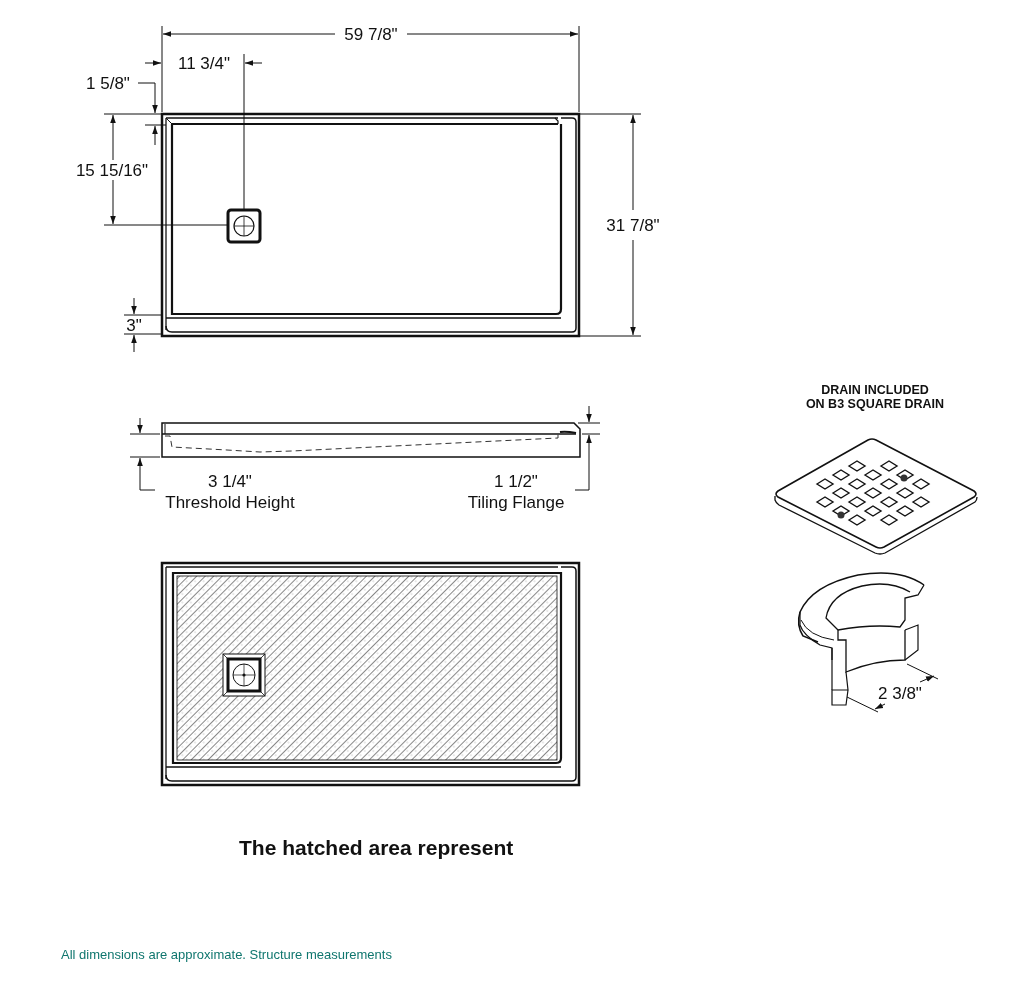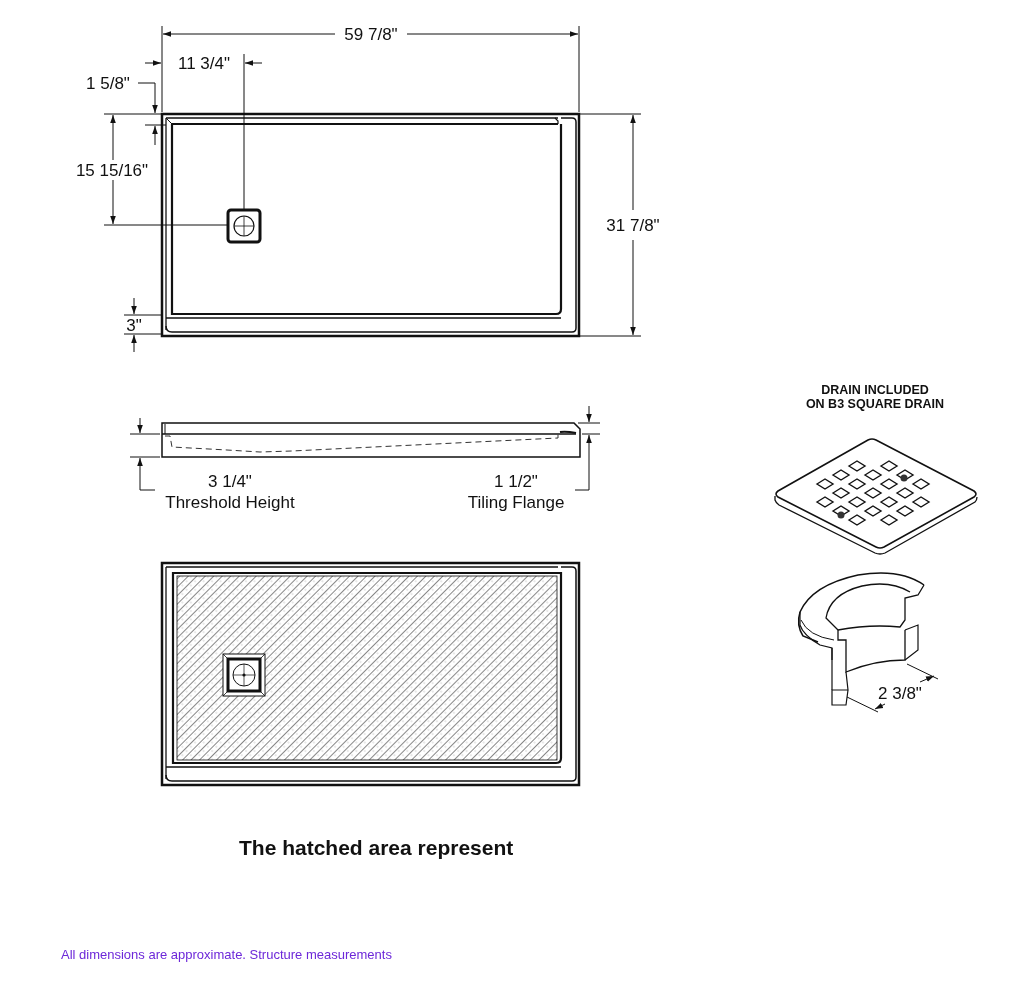--- a/index.html
+++ b/index.html
@@ -5,21 +5,21 @@
     html, body { margin: 0; padding: 0; background: #ffffff; }
     body { width: 1024px; height: 1007px; position: relative; overflow: hidden;
            font-family: "Liberation Sans", sans-serif; color: #111; }
     svg.drawing { position: absolute; left: 0; top: 0; }
     .dim { font-family: "Liberation Sans", sans-serif; font-size: 17px; fill: #111; }
     .lbl { font-family: "Liberation Sans", sans-serif; font-size: 17px; fill: #111; }
     .drain-title { position: absolute; left: 770px; top: 383px; width: 210px; text-align: center;
                    font-family: "Liberation Sans", sans-serif; font-weight: bold; font-size: 12.5px; line-height: 14px; color: #111; }
     .note { position: absolute; left: 239px; top: 820px; font-weight: bold; font-size: 21px; line-height: 28px; color: #111; margin-top: 14px; }
     .note span { display: block; }
-    .footer { position: absolute; left: 61px; top: 947px; font-size: 13px; line-height: 15px; color: #6d28d9; }
+    .footer { position: absolute; left: 61px; top: 947px; font-size: 13px; line-height: 15px; color: #0f766e; }
     .footer span { display: block; }
   </style>
 </head>
 <body>
 
 <svg class="drawing" width="1024" height="1007" viewBox="0 0 1024 1007" xmlns="http://www.w3.org/2000/svg">
   <defs>
     <marker id="arr" viewBox="0 0 10 10" refX="10" refY="5" markerWidth="8" markerHeight="8" orient="auto-start-reverse">
       <path d="M0,1.5 L10,5 L0,8.5 z" fill="#111"></path>
     </marker>

